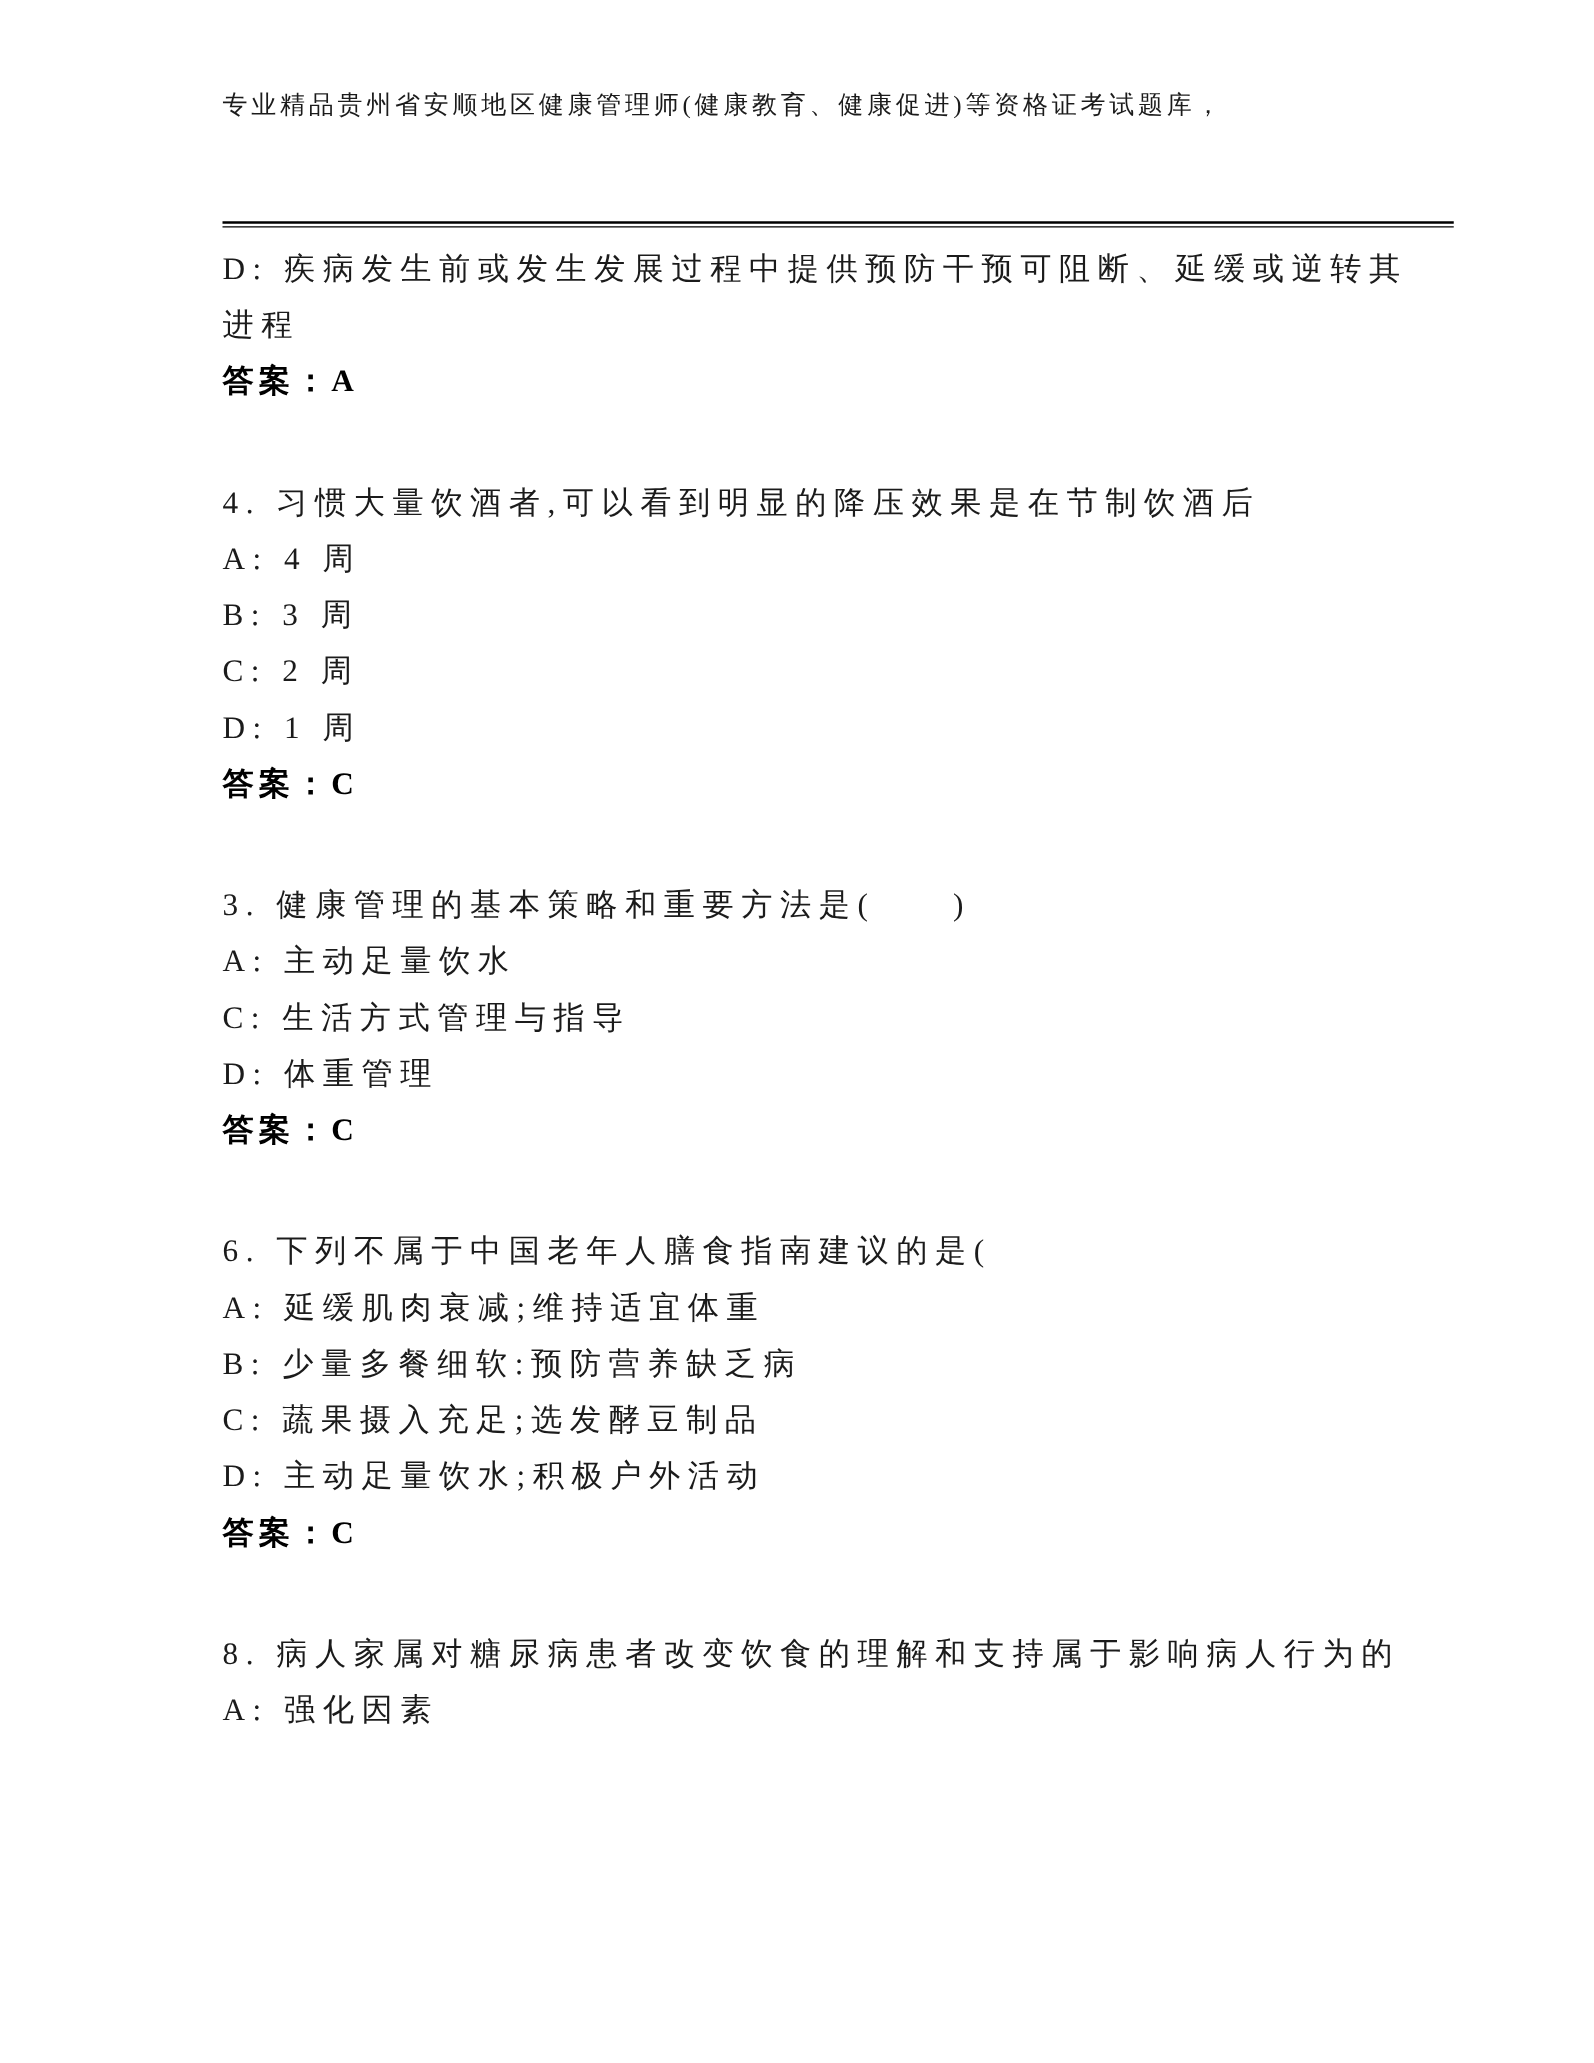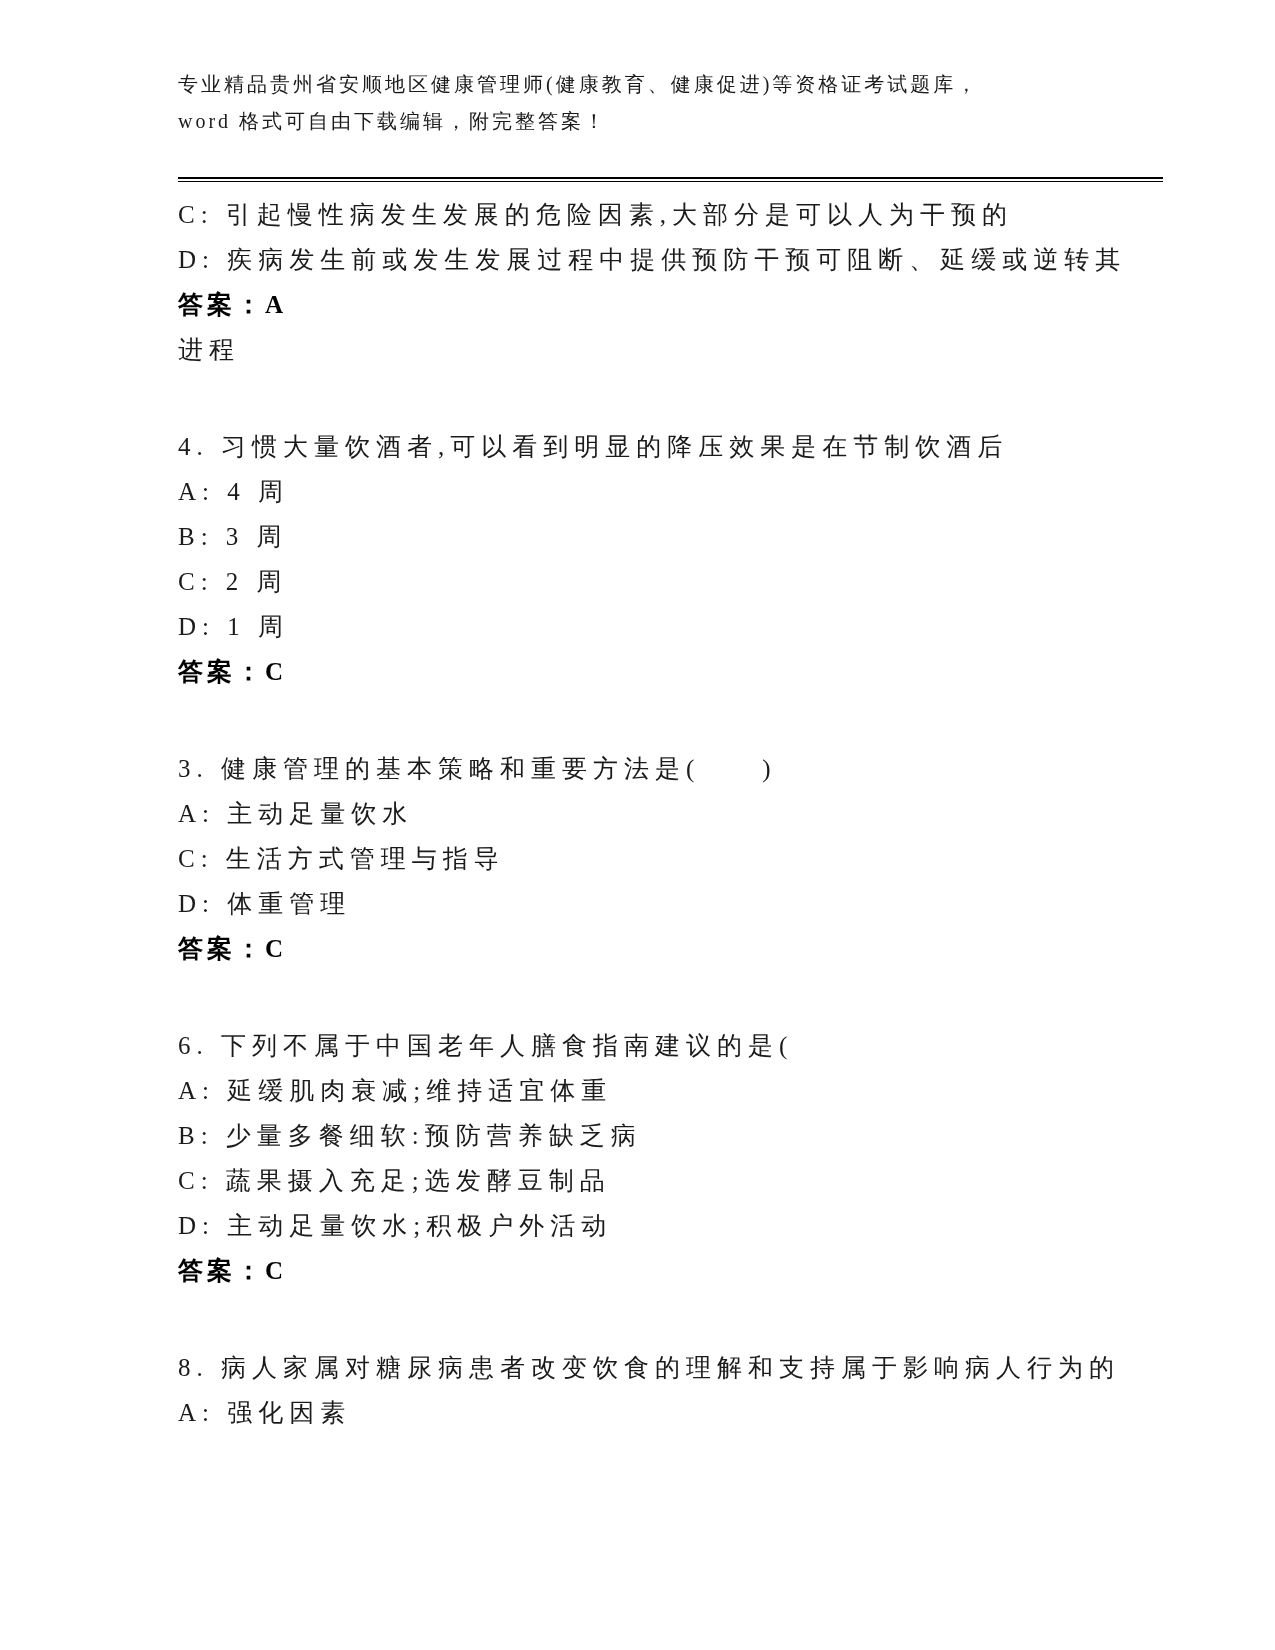--- a/index.html
+++ b/index.html
@@ -61,31 +61,29 @@
     height: 52px;
   }
 </style>
 </head>
 <body>
 
 <div class="page">
 
   <div class="header">
     <div class="h-line">专业精品贵州省安顺地区健康管理师(健康教育、健康促进)等资格证考试题库，</div>
-    <div class="h-line">word 格式可自由下载编辑，附完整答案！</div>
   </div>
 
   <div class="rule"></div>
 
   <div class="content">
 
-    <div class="line">C: 引起慢性病发生发展的危险因素,大部分是可以人为干预的</div>
     <div class="line">D: 疾病发生前或发生发展过程中提供预防干预可阻断、延缓或逆转其</div>
+    <div class="line">进程</div>
     <div class="line answer">答案：A</div>
-    <div class="line">进程</div>
 
     <div class="spacer"></div>
 
     <div class="line">4. 习惯大量饮酒者,可以看到明显的降压效果是在节制饮酒后</div>
     <div class="line">A: 4 周</div>
     <div class="line">B: 3 周</div>
     <div class="line">C: 2 周</div>
     <div class="line">D: 1 周</div>
     <div class="line answer">答案：C</div>
 

